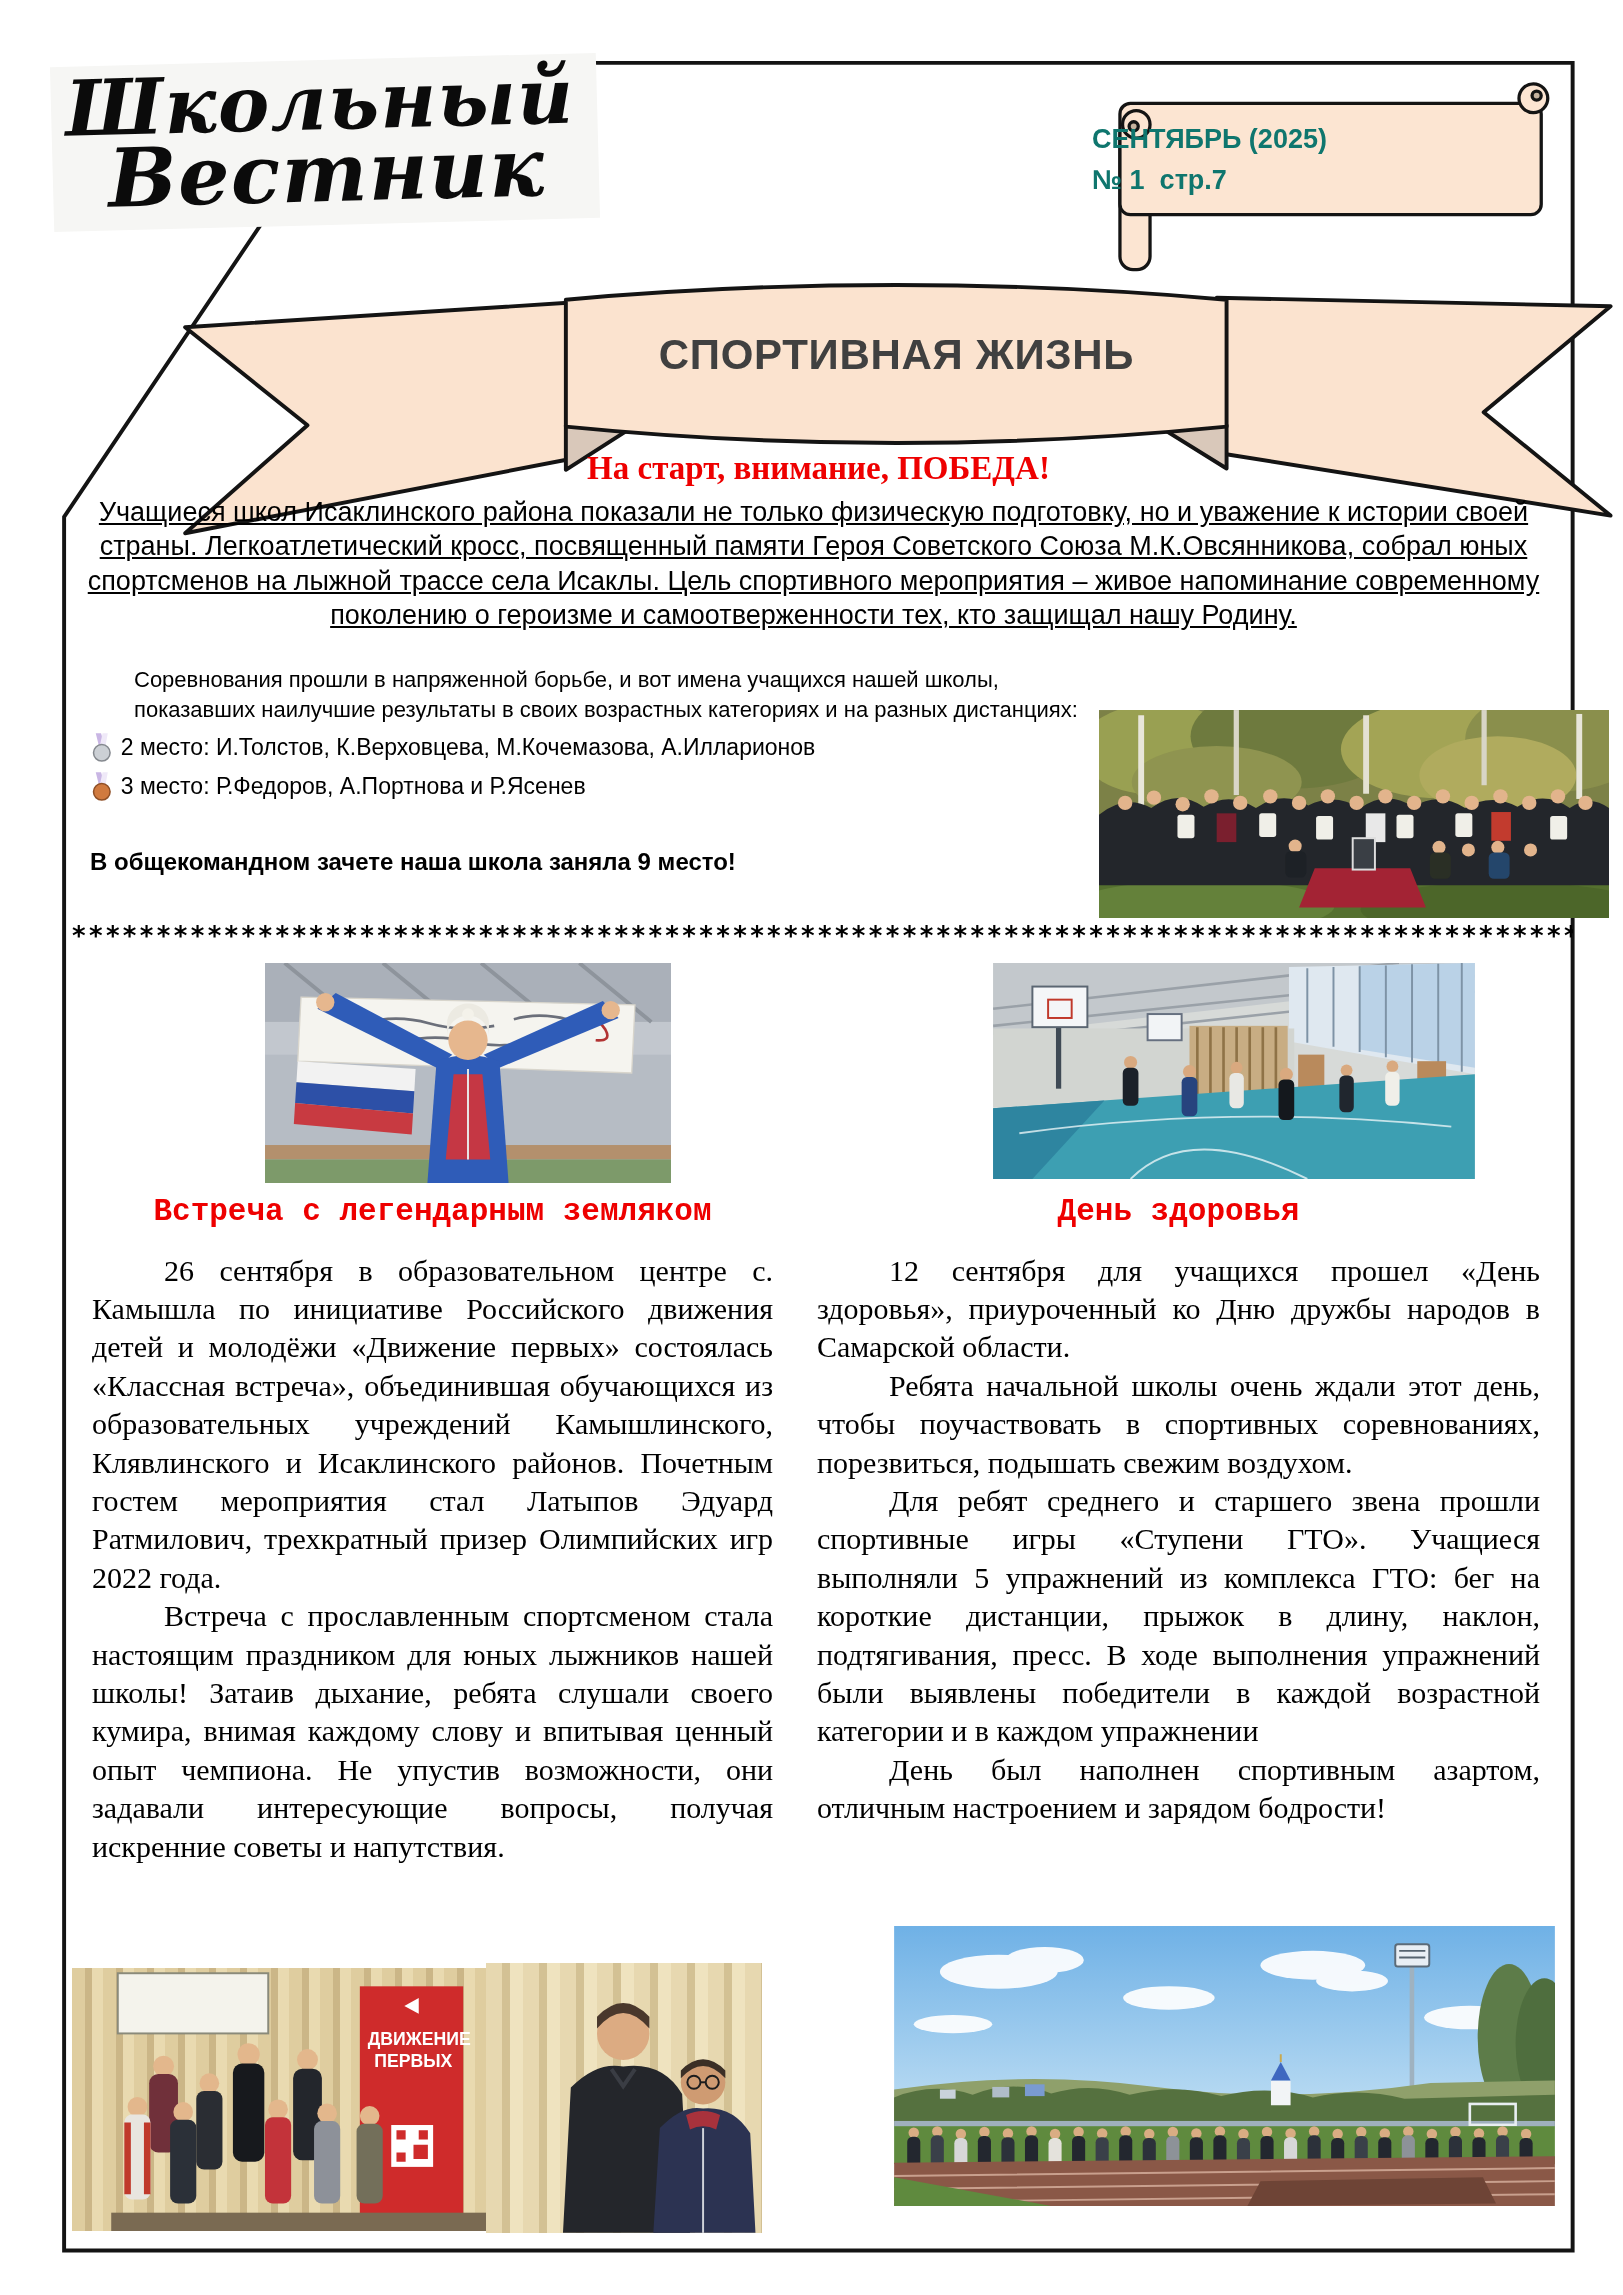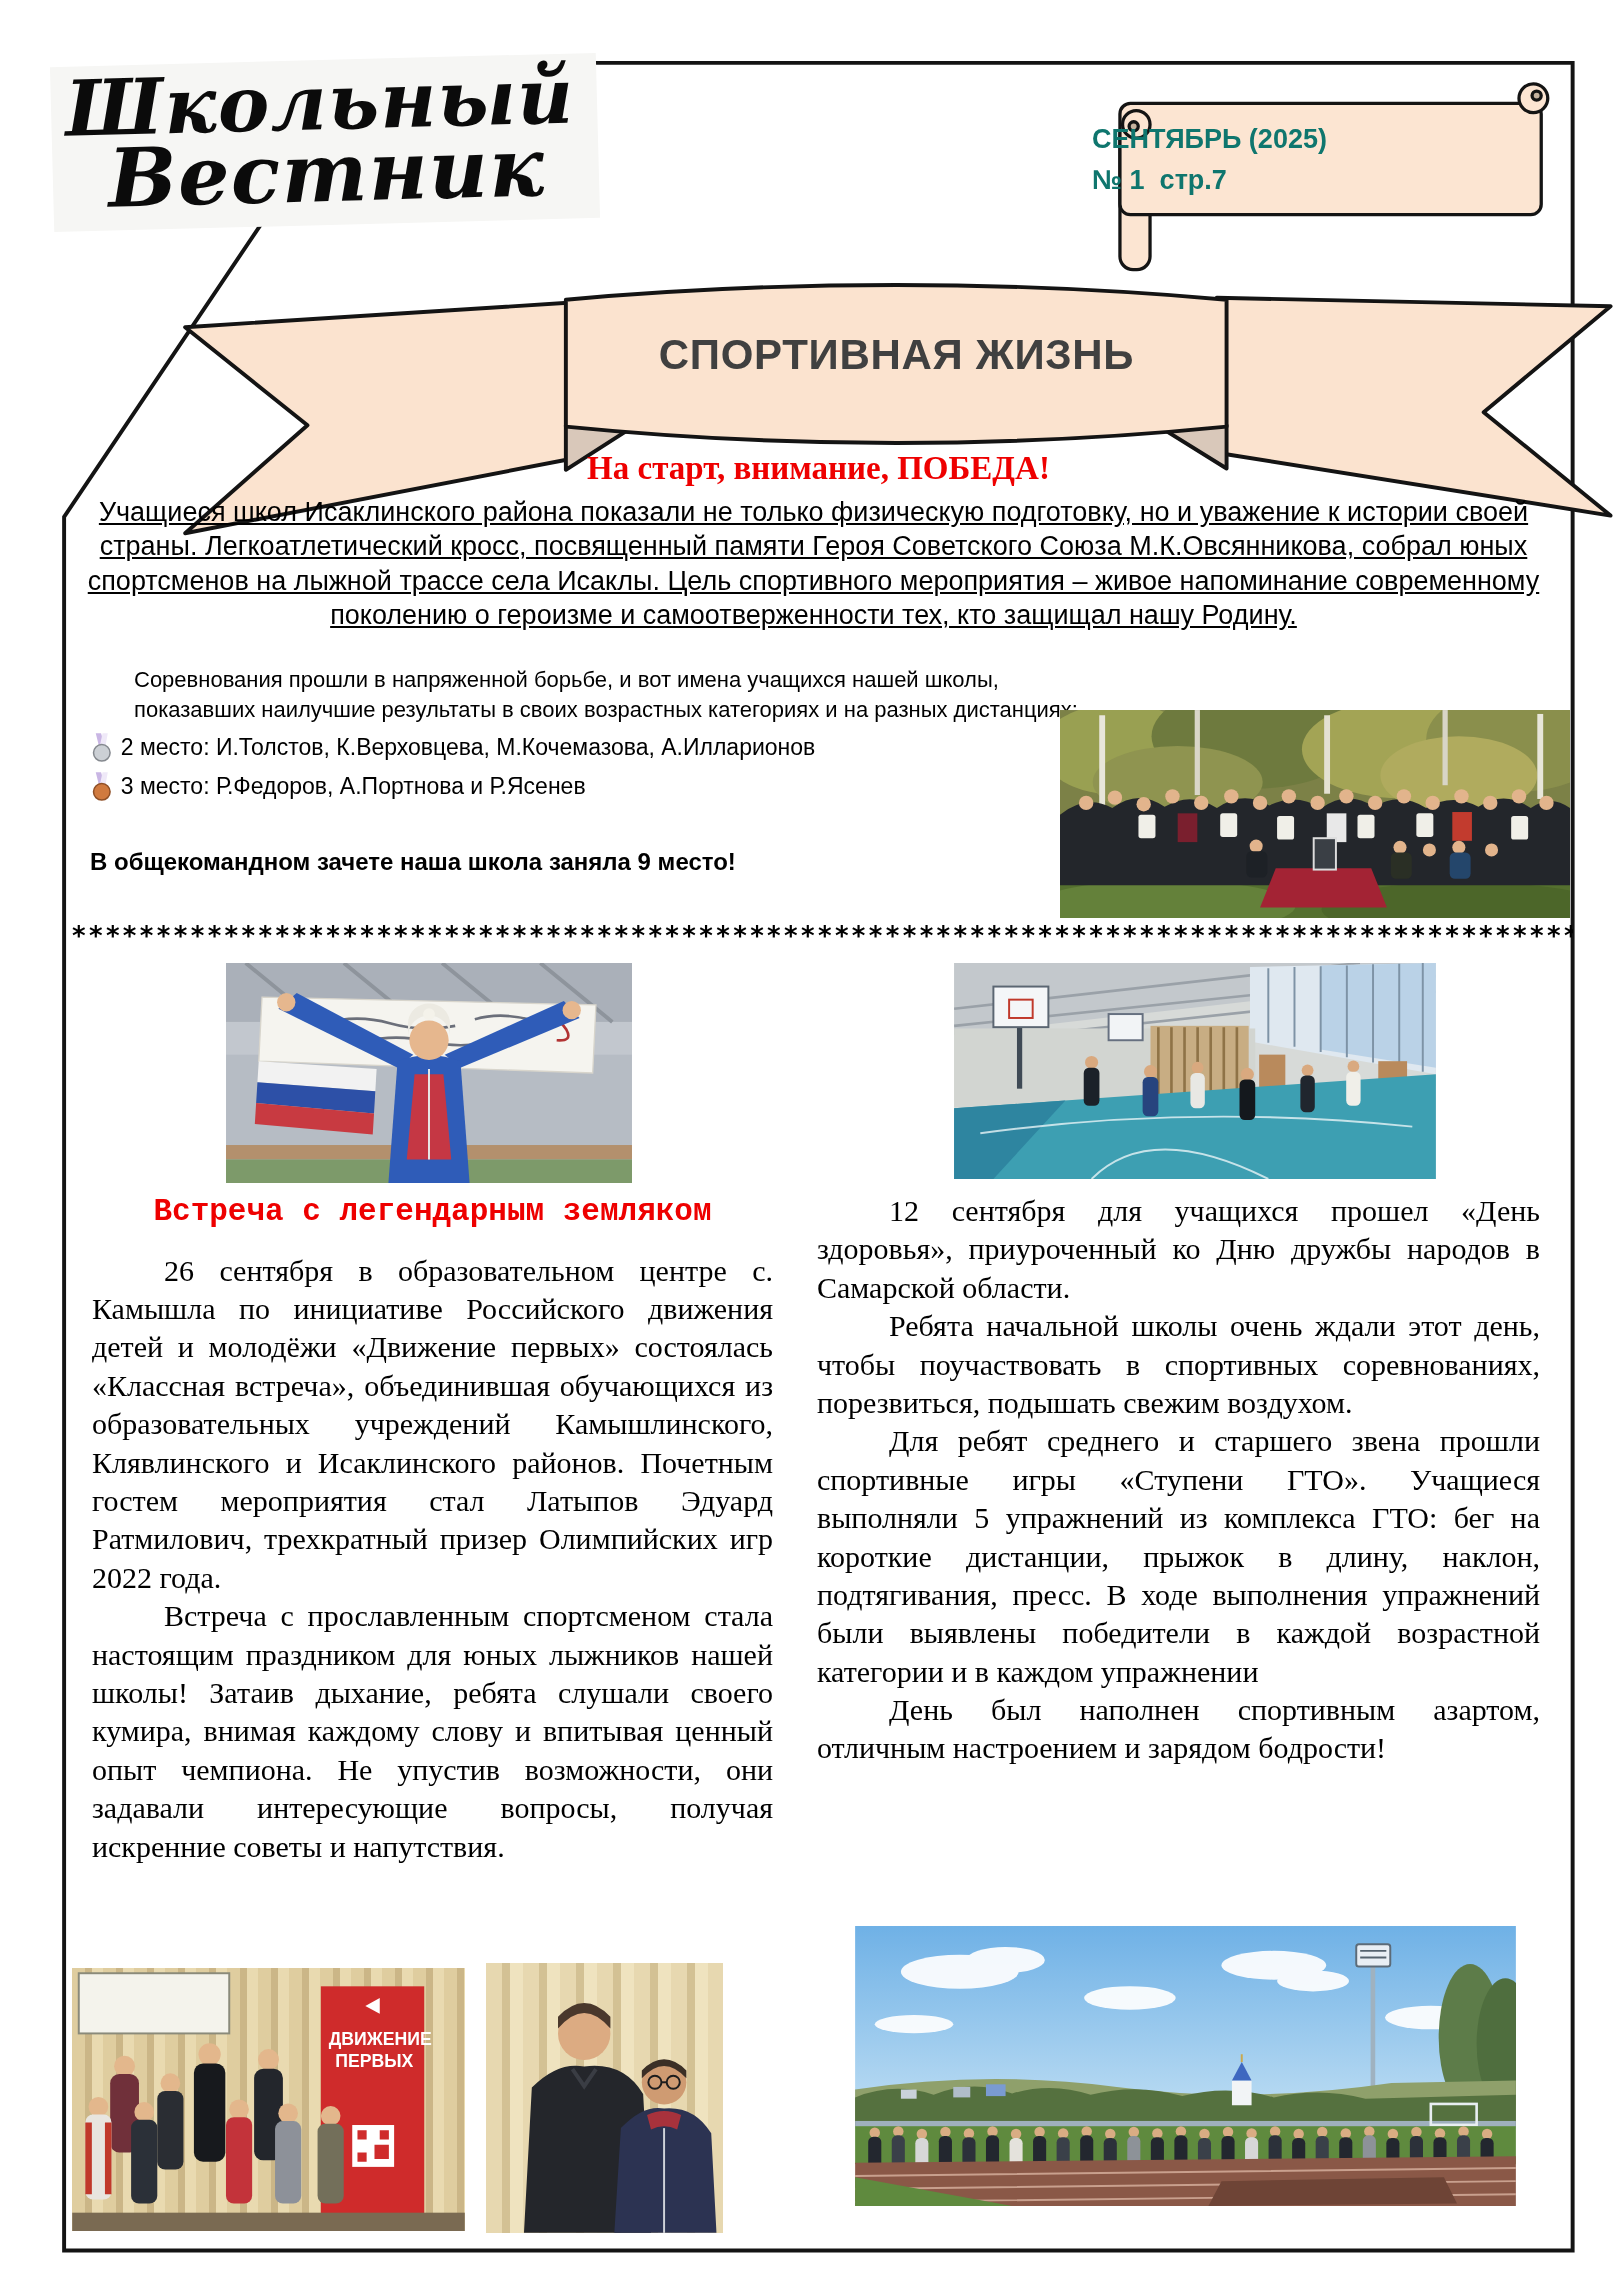--- a/index.html
+++ b/index.html
@@ -40,21 +40,21 @@
   
   .col{line-height:1.28;}
   .col-title{text-align:center;font-family:Liberation Mono, monospace;font-weight:bold;
              font-size:31px;color:#ee0000;margin:0 0 20px 0;}
   .col p{font-family:"Liberation Serif",serif;font-size:30px;line-height:1.28;
          text-align:justify;text-indent:72px;margin:0;}
   .col-left{left:92px;top:1192px;width:681px;}
   .col-right{left:817px;top:1192px;width:723px;}
 
   
-  .photo{position:absolute;overflow:hidden;}
+  .photo{position:absolute;overflow:hidden;padding-left:39px;}
   .ph-cross{left:1060px;top:710px;width:510px;height:208px;}
   .ph-ski{left:226px;top:963px;width:406px;height:220px;}
   .ph-gym{left:954px;top:963px;width:482px;height:216px;}
   .ph-aud{left:72px;top:1968px;width:393px;height:263px;
           background:repeating-linear-gradient(90deg,#dfcd9f 0 13px,#cbb687 13px 20px,#e9dab0 20px 31px);}
   .ph-selfie{left:486px;top:1963px;width:237px;height:270px;
           background:repeating-linear-gradient(90deg,#e7d8b0 0 15.7px,#d3c194 15.7px 23.6px,#efe3bf 23.6px 37px);}
   .ph-stadium{left:855px;top:1926px;width:661px;height:280px;}
   .aud-banner-text{font-family:"Liberation Sans",sans-serif;font-weight:bold;fill:#ffffff;font-size:27px;}
 </style>
@@ -258,20 +258,21 @@
   </svg>
 </div>
 
 <div class="abs col col-left">
   <div class="col-title">Встреча с легендарным земляком</div>
   <p>26 сентября в образовательном центре с. Камышла по инициативе Российского движения детей и молодёжи «Движение первых» состоялась «Классная встреча», объединившая обучающихся из образовательных учреждений Камышлинского, Клявлинского и Исаклинского районов. Почетным гостем мероприятия стал Латыпов Эдуард Ратмилович, трехкратный призер Олимпийских игр 2022 года.</p>
   <p>Встреча с прославленным спортсменом стала настоящим праздником для юных лыжников нашей школы! Затаив дыхание, ребята слушали своего кумира, внимая каждому слову и впитывая ценный опыт чемпиона. Не упустив возможности, они задавали интересующие вопросы, получая искренние советы и напутствия.</p>
 </div>
 
 <div class="abs col col-right">
+  <div class="col-title">День здоровья</div>
   <p>12 сентября для учащихся прошел «День здоровья», приуроченный ко Дню дружбы народов в Самарской области.</p>
   <p>Ребята начальной школы очень ждали этот день, чтобы поучаствовать в спортивных соревнованиях, порезвиться, подышать свежим воздухом.</p>
   <p>Для ребят среднего и старшего звена прошли спортивные игры «Ступени ГТО». Учащиеся выполняли 5 упражнений из комплекса ГТО: бег на короткие дистанции, прыжок в длину, наклон, подтягивания, пресс. В ходе выполнения упражнений были выявлены победители в каждой возрастной категории и в каждом упражнении</p>
   <p>День был наполнен спортивным азартом, отличным настроением и зарядом бодрости!</p>
 </div>
 
 <div class="abs photo ph-aud">
   <svg width="393" height="263" viewBox="0 0 600 402">
     <rect x="10" y="8" width="230" height="92" fill="#f4f3ec" stroke="#8a8a7a" stroke-width="3"></rect>
     <g>

